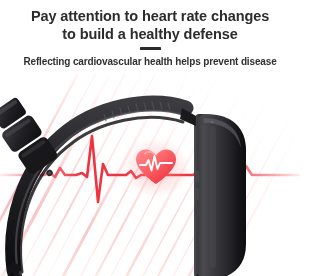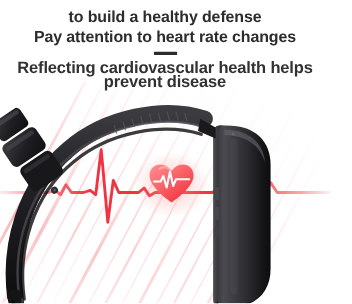--- a/index.html
+++ b/index.html
@@ -48,21 +48,21 @@
   }
   .divider-bar {
     width: 21px;
     height: 3px;
     background: #2b2b2b;
     border-radius: 0.5px;
   }
   .subtitle {
     margin: 0;
     padding-top: 2px;
-    font-size: 15px;
+    font-size: 10px;
     line-height: 13px;
     font-weight: bold;
     color: #313131;
     letter-spacing: -0.15px;
   }
 
   
   .hero-stage {
     position: absolute;
     left: 0;
@@ -299,22 +299,22 @@
 
           <path d="M 145,79.5 C 148,77 152,77.5 154,80" fill="none" stroke="#ffc2c2" stroke-width="2" stroke-linecap="round" opacity="0.6"></path>
         </g>
 
       </g>
     </svg>
   </div>
 
   <div class="header-block">
     <h1 class="headline">
+      <span class="headline-line">Pay attention to heart rate changes</span>
       <span class="headline-line">to build a healthy defense</span>
-      <span class="headline-line">Pay attention to heart rate changes</span>
     </h1>
     <div class="divider-wrap">
       <span class="divider-bar"></span>
     </div>
     <p class="subtitle">Reflecting cardiovascular health helps prevent disease</p>
   </div>
 
 </div>
 
 </body></html>

